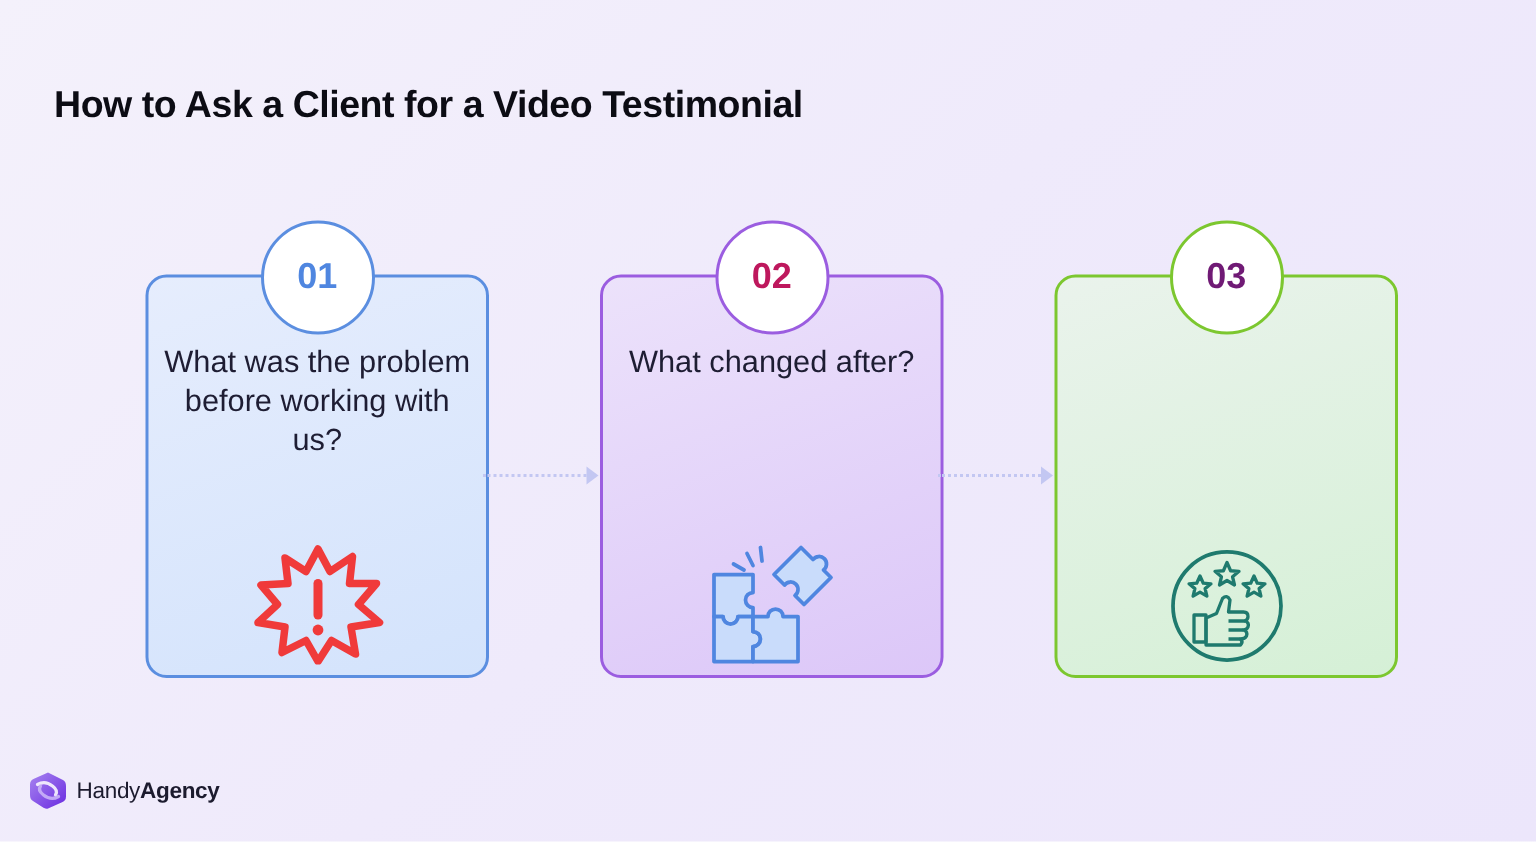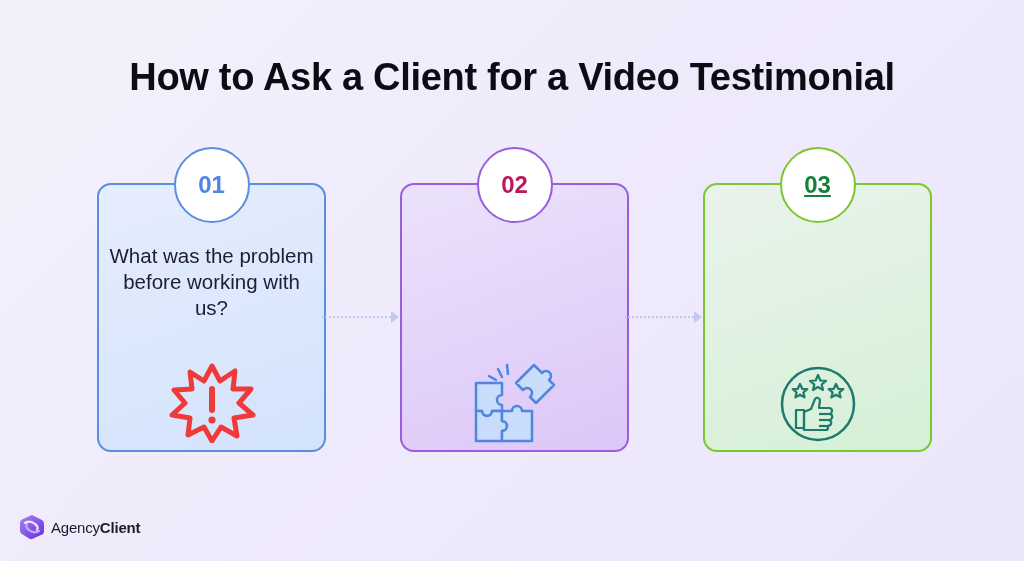--- a/index.html
+++ b/index.html
@@ -6,25 +6,26 @@
     html, body { width: 1024px; height: 561px; overflow: hidden; }
     body {
       font-family: "Liberation Sans", "DejaVu Sans", sans-serif;
       background: linear-gradient(135deg, #f4f1fb 0%, #efeafb 50%, #ece6fb 100%);
       position: relative;
       color: #1c1b2e;
     }
     .title {
       position: absolute;
       top: 56px; left: 0; width: 1024px;
-      text-align: center;
-      font-size: 38px;
+      text-align: left;
+      font-size: 25px;
       font-weight: 700;
       letter-spacing: -0.3px;
       color: #0c0c14;
+      padding-left: 36px;
     }
     .card {
       position: absolute;
       top: 183px;
       width: 229px;
       height: 269px;
       border-radius: 14px;
       border: 2.5px solid;
     }
     .card.c1 { left: 97px; border-color: #5b8ee0; background: linear-gradient(160deg, #e6edfd 0%, #d3e3fc 100%); }
@@ -39,25 +40,25 @@
       width: 76px; height: 76px;
       border-radius: 50%;
       background: #ffffff;
       border: 2.5px solid;
       display: flex; align-items: center; justify-content: center;
       font-size: 24px;
       font-weight: 700;
     }
     .c1 .badge { border-color: #5b8ee0; color: #4f86e0; }
     .c2 .badge { border-color: #9b5de0; color: #be185d; }
-    .c3 .badge { border-color: #7cc72f; color: #15803d; text-decoration: underline; }
+    .c3 .badge { border-color: #7cc72f; color: #701a75; }
 
     .question {
       position: absolute;
-      top: 58px; left: 8px; right: 8px;
+      top: 44px; left: 8px; right: 8px;
       text-align: center;
       font-size: 20.5px;
       line-height: 26px;
       font-weight: 400;
       color: #1e1d33;
     }
     .icon-wrap {
       position: absolute;
       left: 50%;
       transform: translateX(-50%);
@@ -113,20 +114,21 @@
   </div>
 </div>
 
 <div class="connector a1">
   <div class="dots"></div>
   <div class="head"></div>
 </div>
 
 <div class="card c2">
   <div class="badge">02</div>
+  <div class="question">What changed after?</div>
   <div class="icon-wrap">
     <svg viewBox="0 0 86 90" width="86" height="90">
       <g fill="#c9dcfb" stroke="#4f86e0" stroke-width="2.5" stroke-linejoin="round">
 
         <path d="M4,28 H30 V40 a5,5 0 1 0 0,10 V56 H20 a5,5 0 1 1 -10,0 H4 Z"></path>
 
         <path d="M4,56 H10 a5,5 0 1 0 10,0 H30 V66 a5,5 0 1 1 0,10 V86 H4 Z"></path>
 
         <path d="M30,56 H40 a5,5 0 1 1 10,0 H60 V86 H30 V76 a5,5 0 1 0 0,-10 Z"></path>
 
@@ -171,14 +173,14 @@
     <defs>
       <linearGradient id="lg1" x1="0" y1="0" x2="1" y2="1">
         <stop offset="0" stop-color="#a784f0"></stop>
         <stop offset="1" stop-color="#6a2be0"></stop>
       </linearGradient>
     </defs>
     <path d="M13,1 L23,6 Q25,7 25,10 L25,17 Q25,20 22,21 L13,25 Q12,25.5 10,24.5 L3,20 Q1,19 1,16 L1,9 Q1,6 4,5 Z" fill="url(#lg1)"></path>
     <path d="M6,9 Q11,6 16,10 Q20,13 18,16" fill="none" stroke="#ffffff" stroke-width="2.2" stroke-linecap="round" opacity="0.85"></path>
     <path d="M20,17 Q15,20 10,16 Q6,13 8,10" fill="none" stroke="#c9b2f7" stroke-width="2.2" stroke-linecap="round" opacity="0.9"></path>
   </svg>
-  <span class="brand-name"><span>Agency</span><span class="bold">Client</span></span>
+  <span class="brand-name"><span>Handy</span><span class="bold">Agency</span></span>
 </div>
 
 </body></html>

